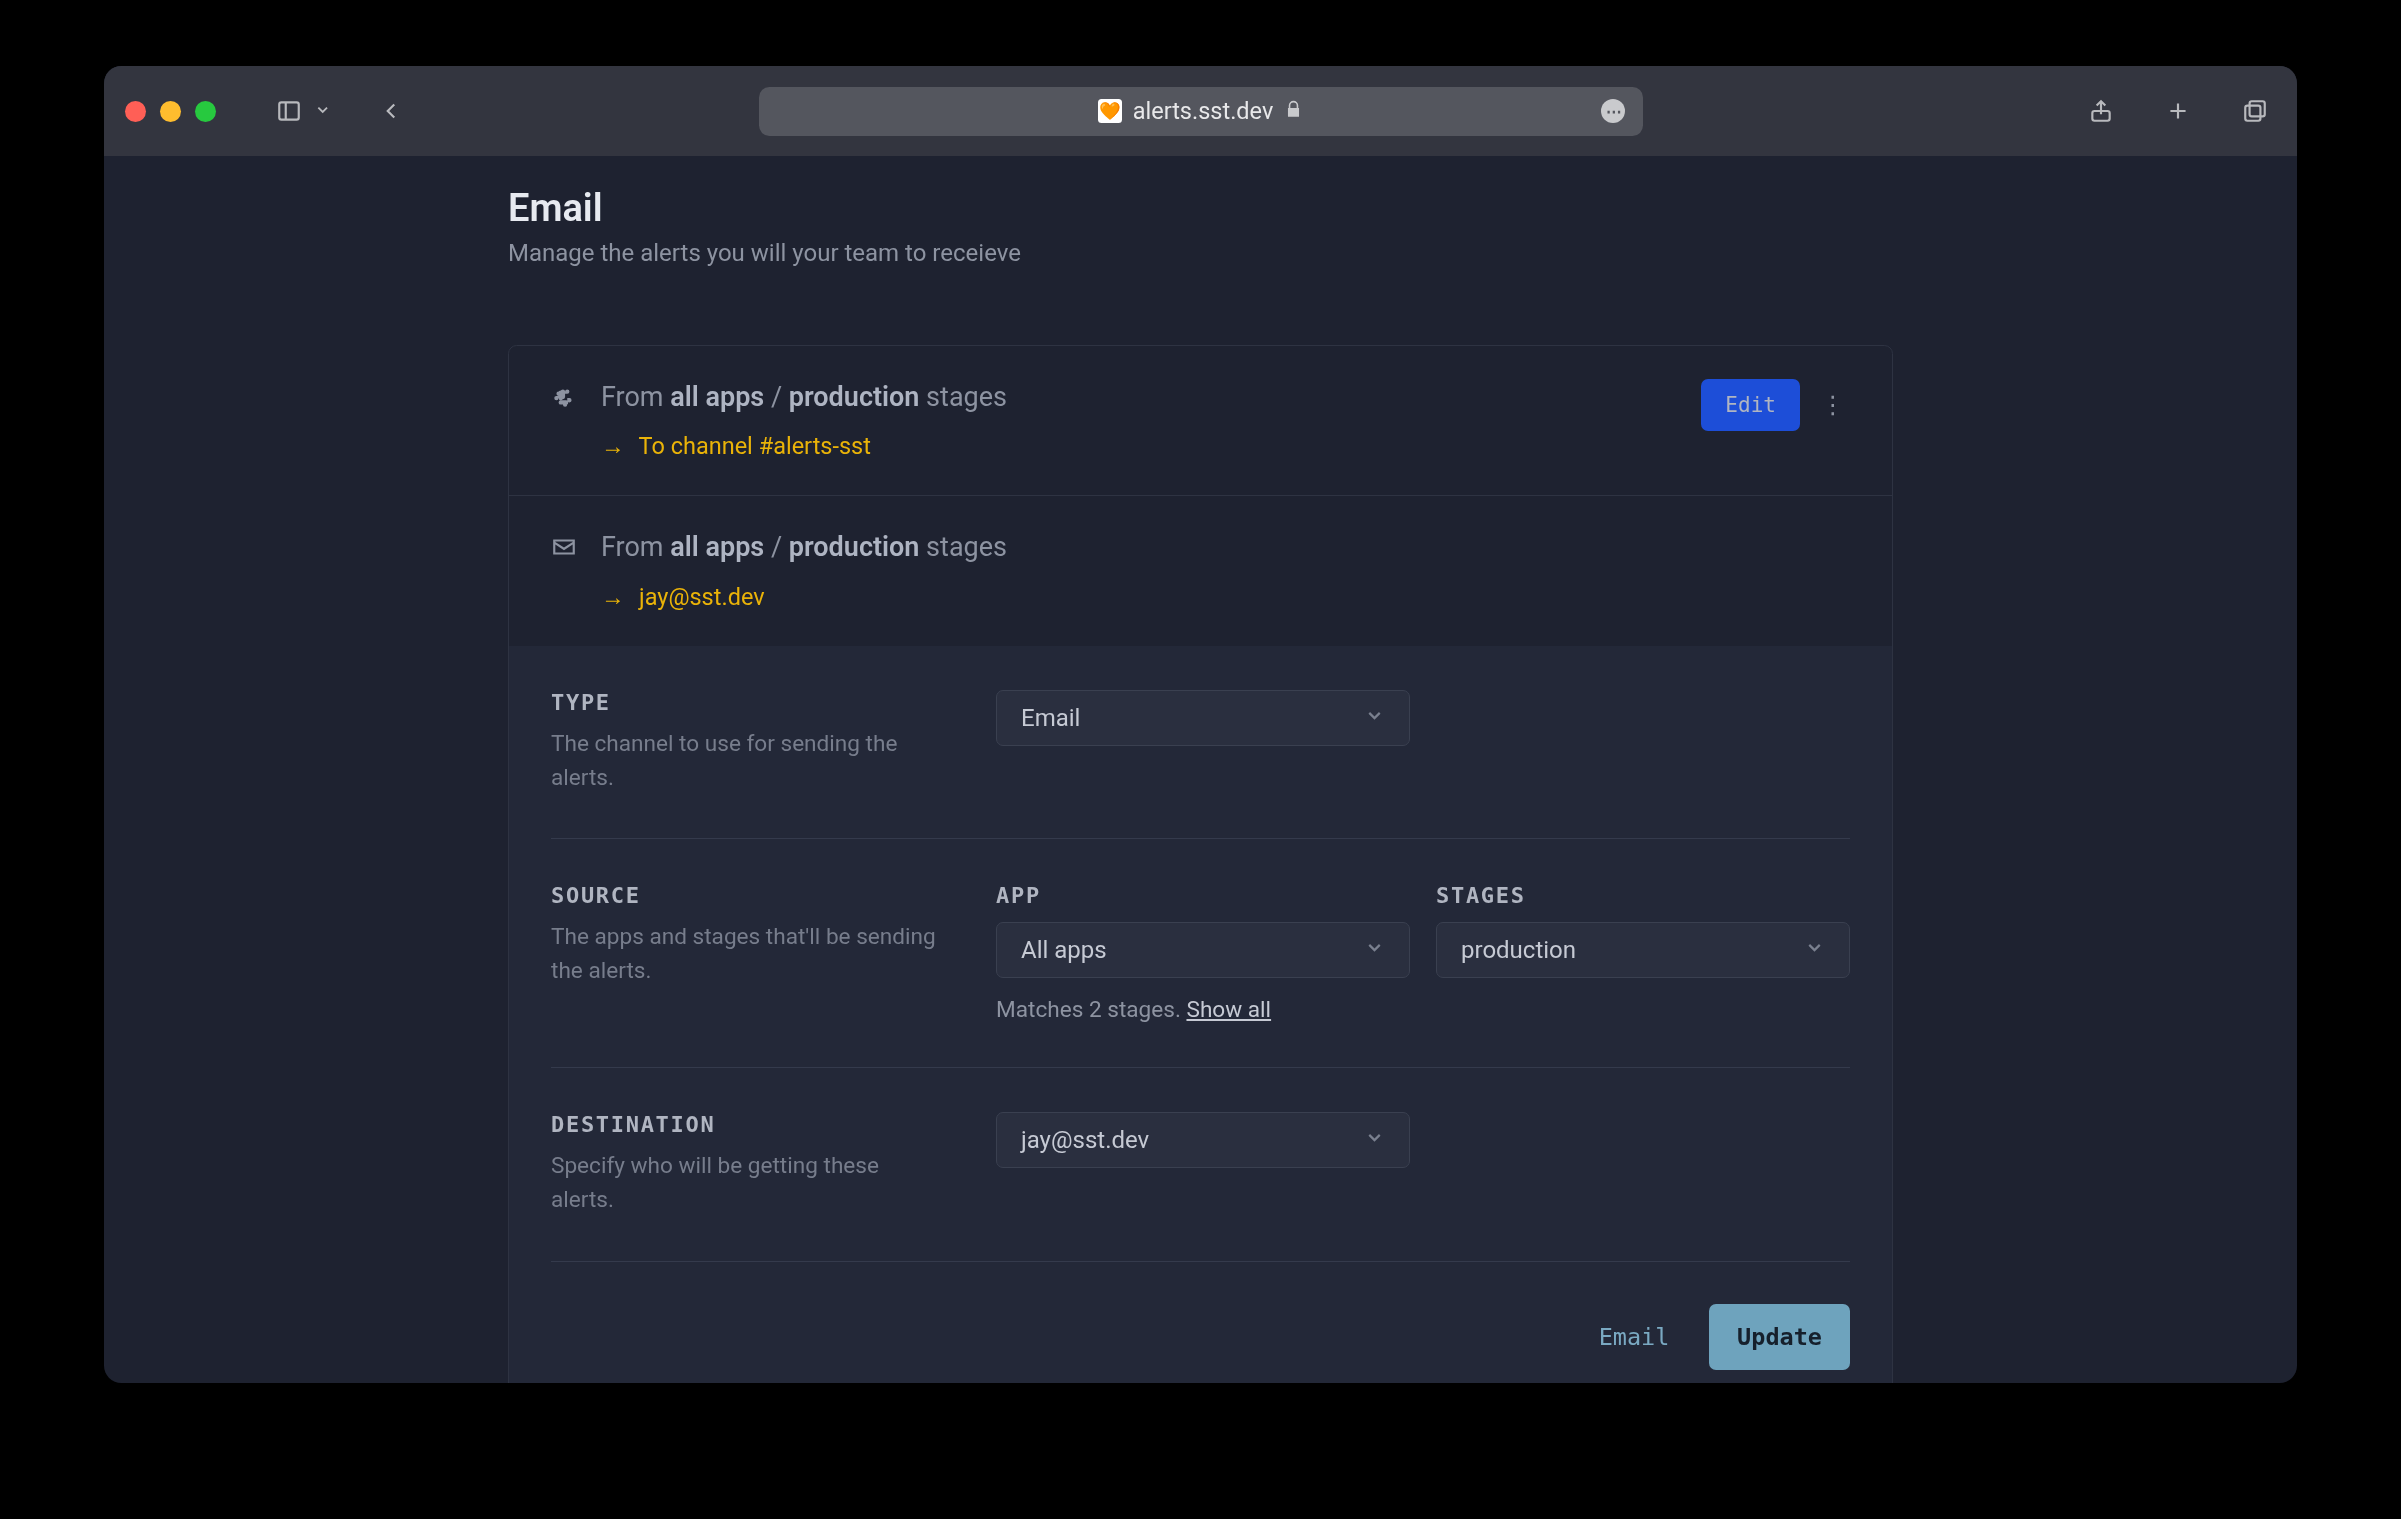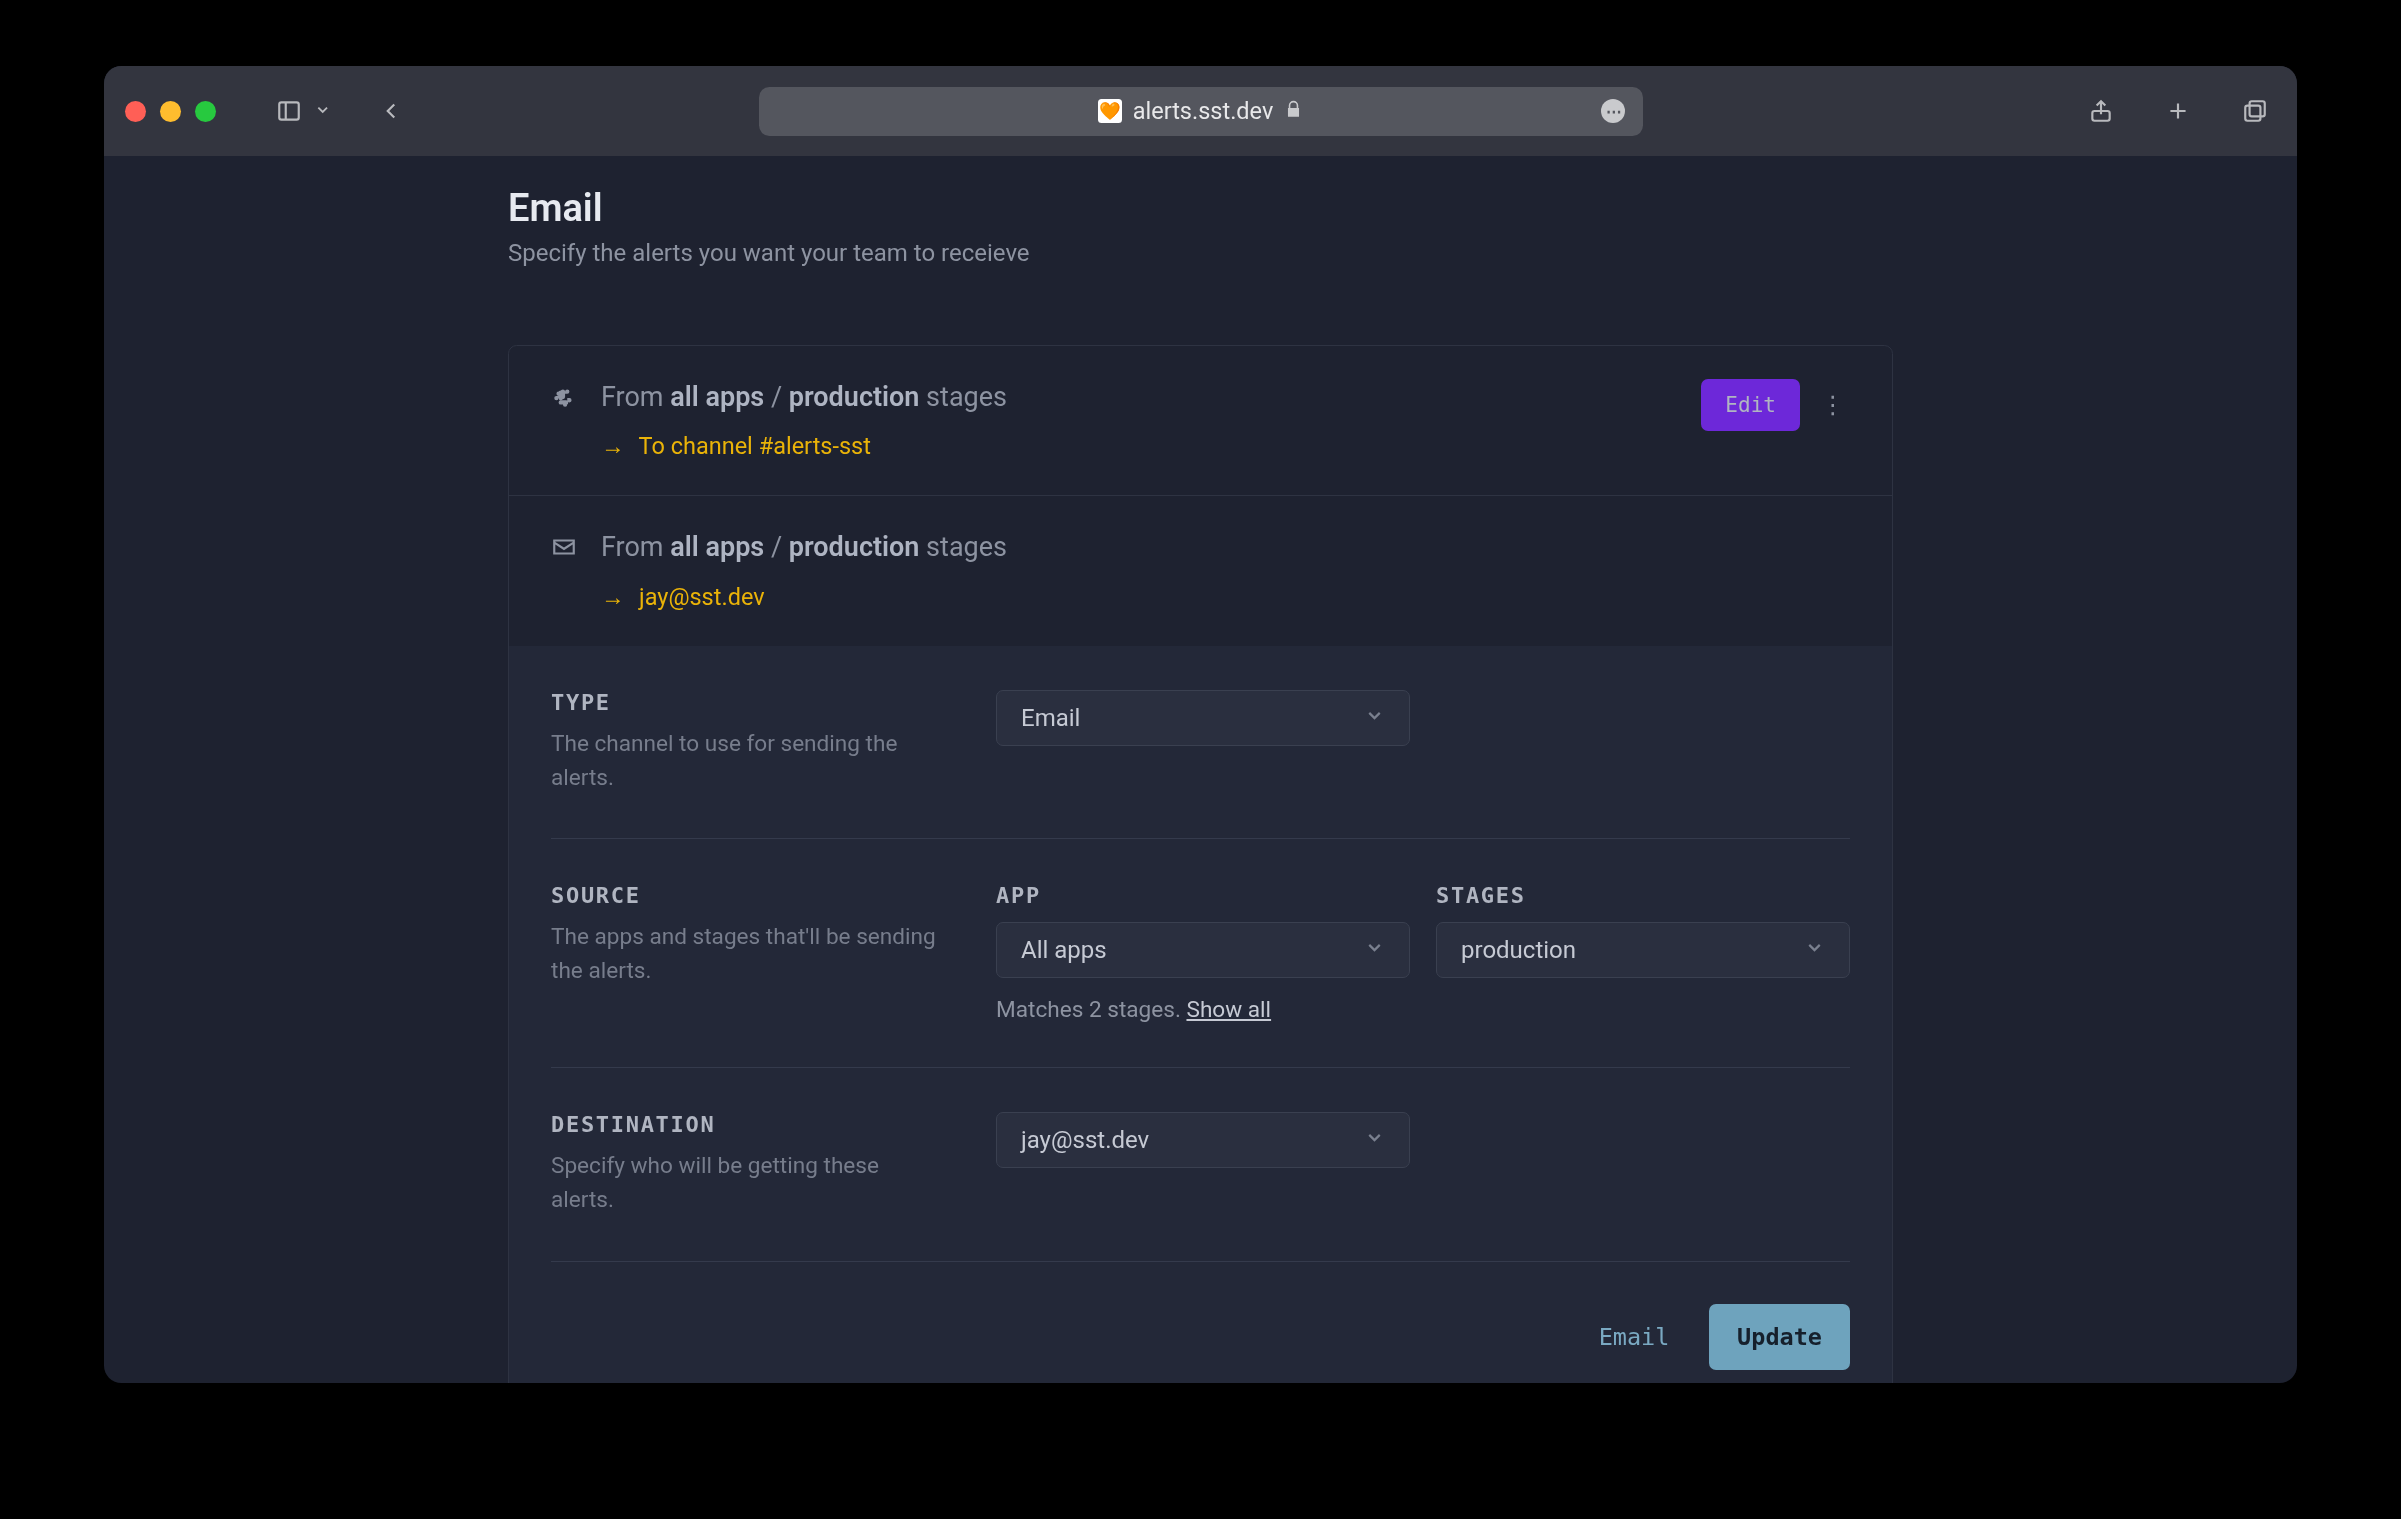--- a/index.html
+++ b/index.html
@@ -86,21 +86,21 @@
   .row:last-child { border-bottom:none; }
   .row-left { display:flex; align-items:flex-start; gap:24px; color:#b0b5c1; }
   .row-icon { width:26px; height:26px; color:#8d93a1; margin-top:5.2px; }
   .row-icon svg { width:26px; height:26px; fill:currentColor; }
   .row-text { font-size:27px; line-height:1.4; color:#8d93a1; }
   .row-text .bold { font-weight:600; color:#aeb4c2; }
   .row-sub { font-size:23.5px; color:#eab308; margin-top:15.7px; }
   .row-sub .arrow { margin-right:8.7px; }
   .row-actions { display:flex; align-items:center; gap:15.7px; }
   .btn-edit {
-    background:#6d28d9; border:none; color:#b0b5c1; font-family:ui-monospace,Menlo,monospace;
+    background:#1d4ed8; border:none; color:#b0b5c1; font-family:ui-monospace,Menlo,monospace;
     font-size:21px; padding:14px 24px; border-radius:7px; cursor:pointer;
   }
   .kebab { color:#8d93a1; font-size:24px; line-height:1; padding:7px 5.2px; cursor:pointer; }
 
   .editor { background:#232838; padding: 0 42px 42px; }
   .ed-sec {
     display:flex; gap:52px; padding:44px 0; border-bottom:0.9px solid #343a4c;
   }
   .ed-sec:last-of-type { border-bottom:0.9px solid #343a4c; }
   .ed-label { width:393px; }
@@ -193,21 +193,21 @@
             <rect x="7" y="3" width="14" height="14" rx="2"></rect>
             <rect x="3" y="7" width="14" height="14" rx="2"></rect>
           </svg>
       </div>
     </div>
   </div>
 
   <div class="content">
     <div class="page">
       <div class="page-title">Email</div>
-      <div class="page-sub">Specify the alerts you want your team to receieve</div>
+      <div class="page-sub">Manage the alerts you will your team to receieve</div>
 
       <div class="card">
 
         <div class="row">
           <div class="row-left">
             <div class="row-icon">
               <svg viewBox="0 0 24 24">
                   <path d="M5 15a2 2 0 110-4h2v2a2 2 0 01-2 2zm4 0a2 2 0 01-2-2V8a2 2 0 114 0v5a2 2 0 01-2 2zm6-10a2 2 0 110 4h-2V7a2 2 0 012-2zm-4 0a2 2 0 012 2v5a2 2 0 11-4 0V7a2 2 0 012-2zm8 10a2 2 0 11-4 0v-2h2a2 2 0 012 2zm-10 4a2 2 0 110-4h5a2 2 0 110 4h-5zM5 9a2 2 0 114 0v2H7a2 2 0 01-2-2zm10 10a2 2 0 11-4 0v-2h2a2 2 0 012 2z"></path>
                 </svg>
             </div>

